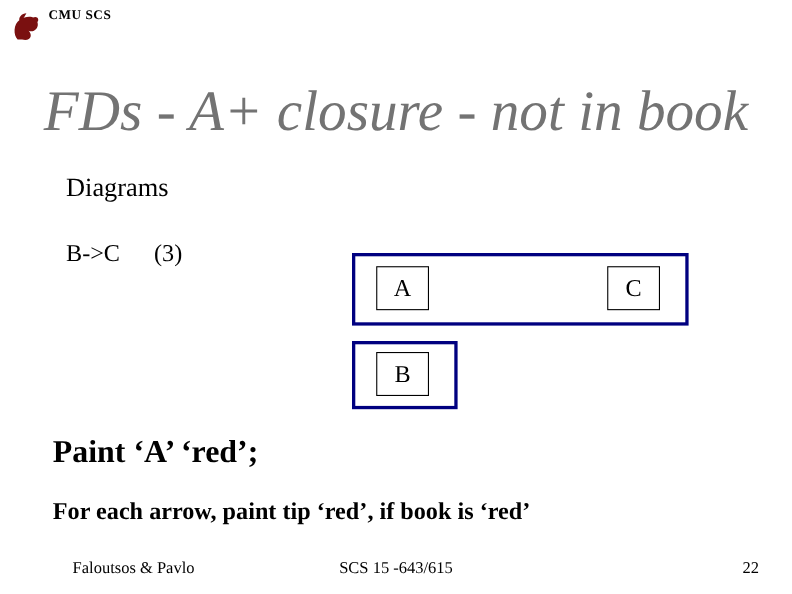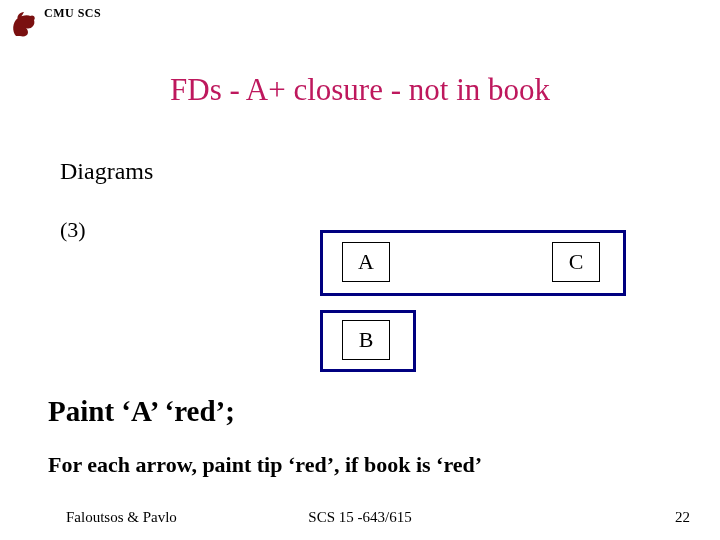--- a/index.html
+++ b/index.html
@@ -30,22 +30,23 @@
     font-weight: bold;
     font-size: 12px;
     letter-spacing: 0.5px;
   }
   .title {
     position: absolute;
     top: 72px;
     left: 0;
     width: 100%;
     text-align: center;
-    font-size: 31px;
-    color: #be185d;
+    font-size: 52px;
+    color: #737373;
+    font-style: italic;
   }
   .section-label {
     position: absolute;
     top: 158px;
     left: 60px;
     font-size: 24px;
   }
   .fd-list {
     position: absolute;
     top: 216px;
@@ -144,20 +145,21 @@
   </svg>
   <div class="org">CMU SCS</div>
 </div>
 
 <div class="title">FDs - A+ closure - not in book</div>
 
 <div class="section-label">Diagrams</div>
 
 <div class="fd-list">
   <div class="fd-row">
+    <span class="fd-lhs">B-&gt;C</span>
     <span class="fd-num">(3)</span>
   </div>
 </div>
 
 <div class="diagram">
   <div class="big-box box-top"></div>
   <div class="big-box box-bottom"></div>
   <div class="node node-a">A</div>
   <div class="node node-c">C</div>
   <div class="node node-b">B</div>

